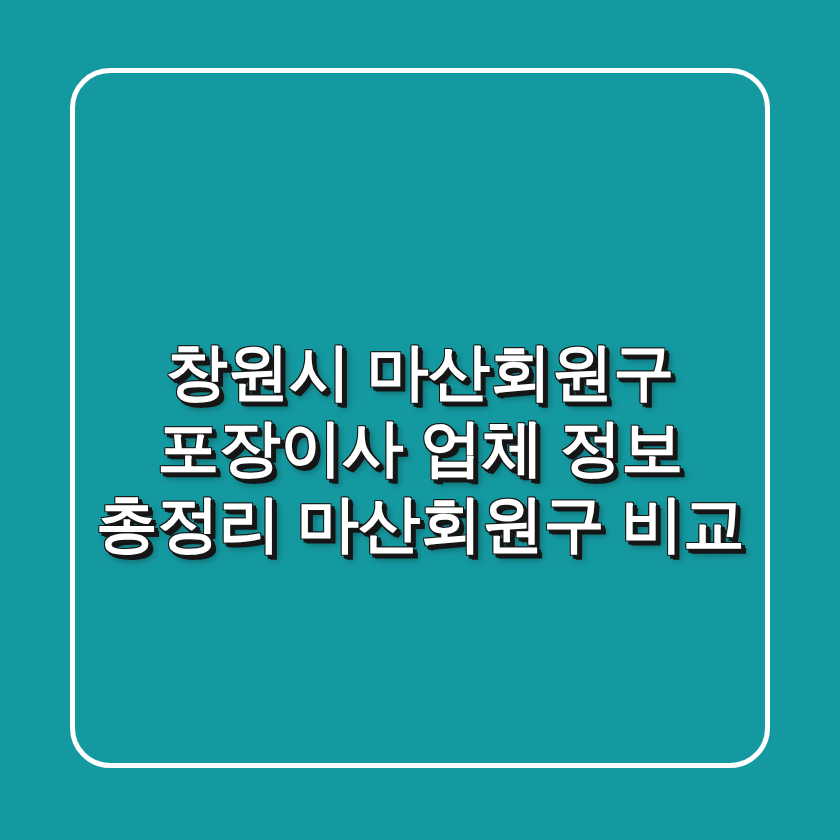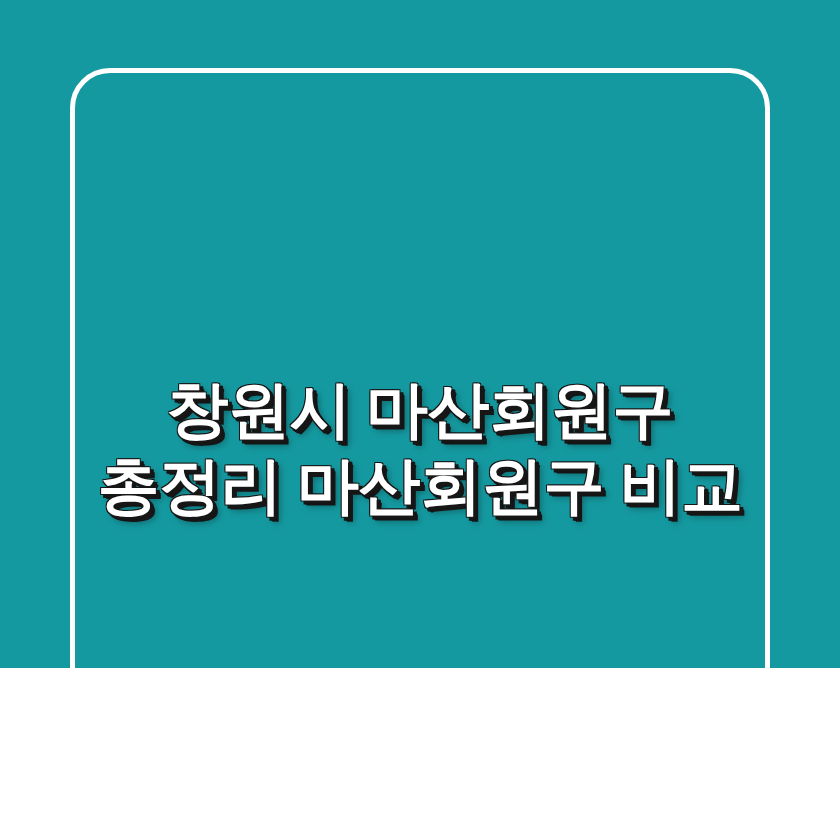--- a/index.html
+++ b/index.html
@@ -5,24 +5,24 @@
 <style>
   html, body {
     margin: 0;
     padding: 0;
     background: #ffffff;
   }
 
   #canvas {
     position: relative;
     width: 840px;
-    height: 668px;
+    height: 840px;
     overflow: hidden;
     background: #1599a0;
-    font-family: Liberation Serif, serif;
+    font-family: Liberation Sans, sans-serif;
     -webkit-font-smoothing: antialiased;
   }
 
   
   #frame {
     position: absolute;
     left: 70px;
     top: 68px;
     width: 700px;
     height: 700px;
@@ -71,16 +71,17 @@
 </style>
 </head>
 <body>
 
 <div id="canvas" style="background: rgb(21, 153, 160);">
 
   <div id="frame" style="border-color: rgb(255, 255, 255);"></div>
 
   <div id="headline">
     <span class="headline-line" style="color: rgb(255, 255, 255);">창원시 마산회원구</span>
+    <span class="headline-line" style="color: rgb(255, 255, 255);">포장이사 업체 정보</span>
     <span class="headline-line" style="color: rgb(255, 255, 255);">총정리 마산회원구 비교</span>
   </div>
 
 </div>
 
 </body></html>

